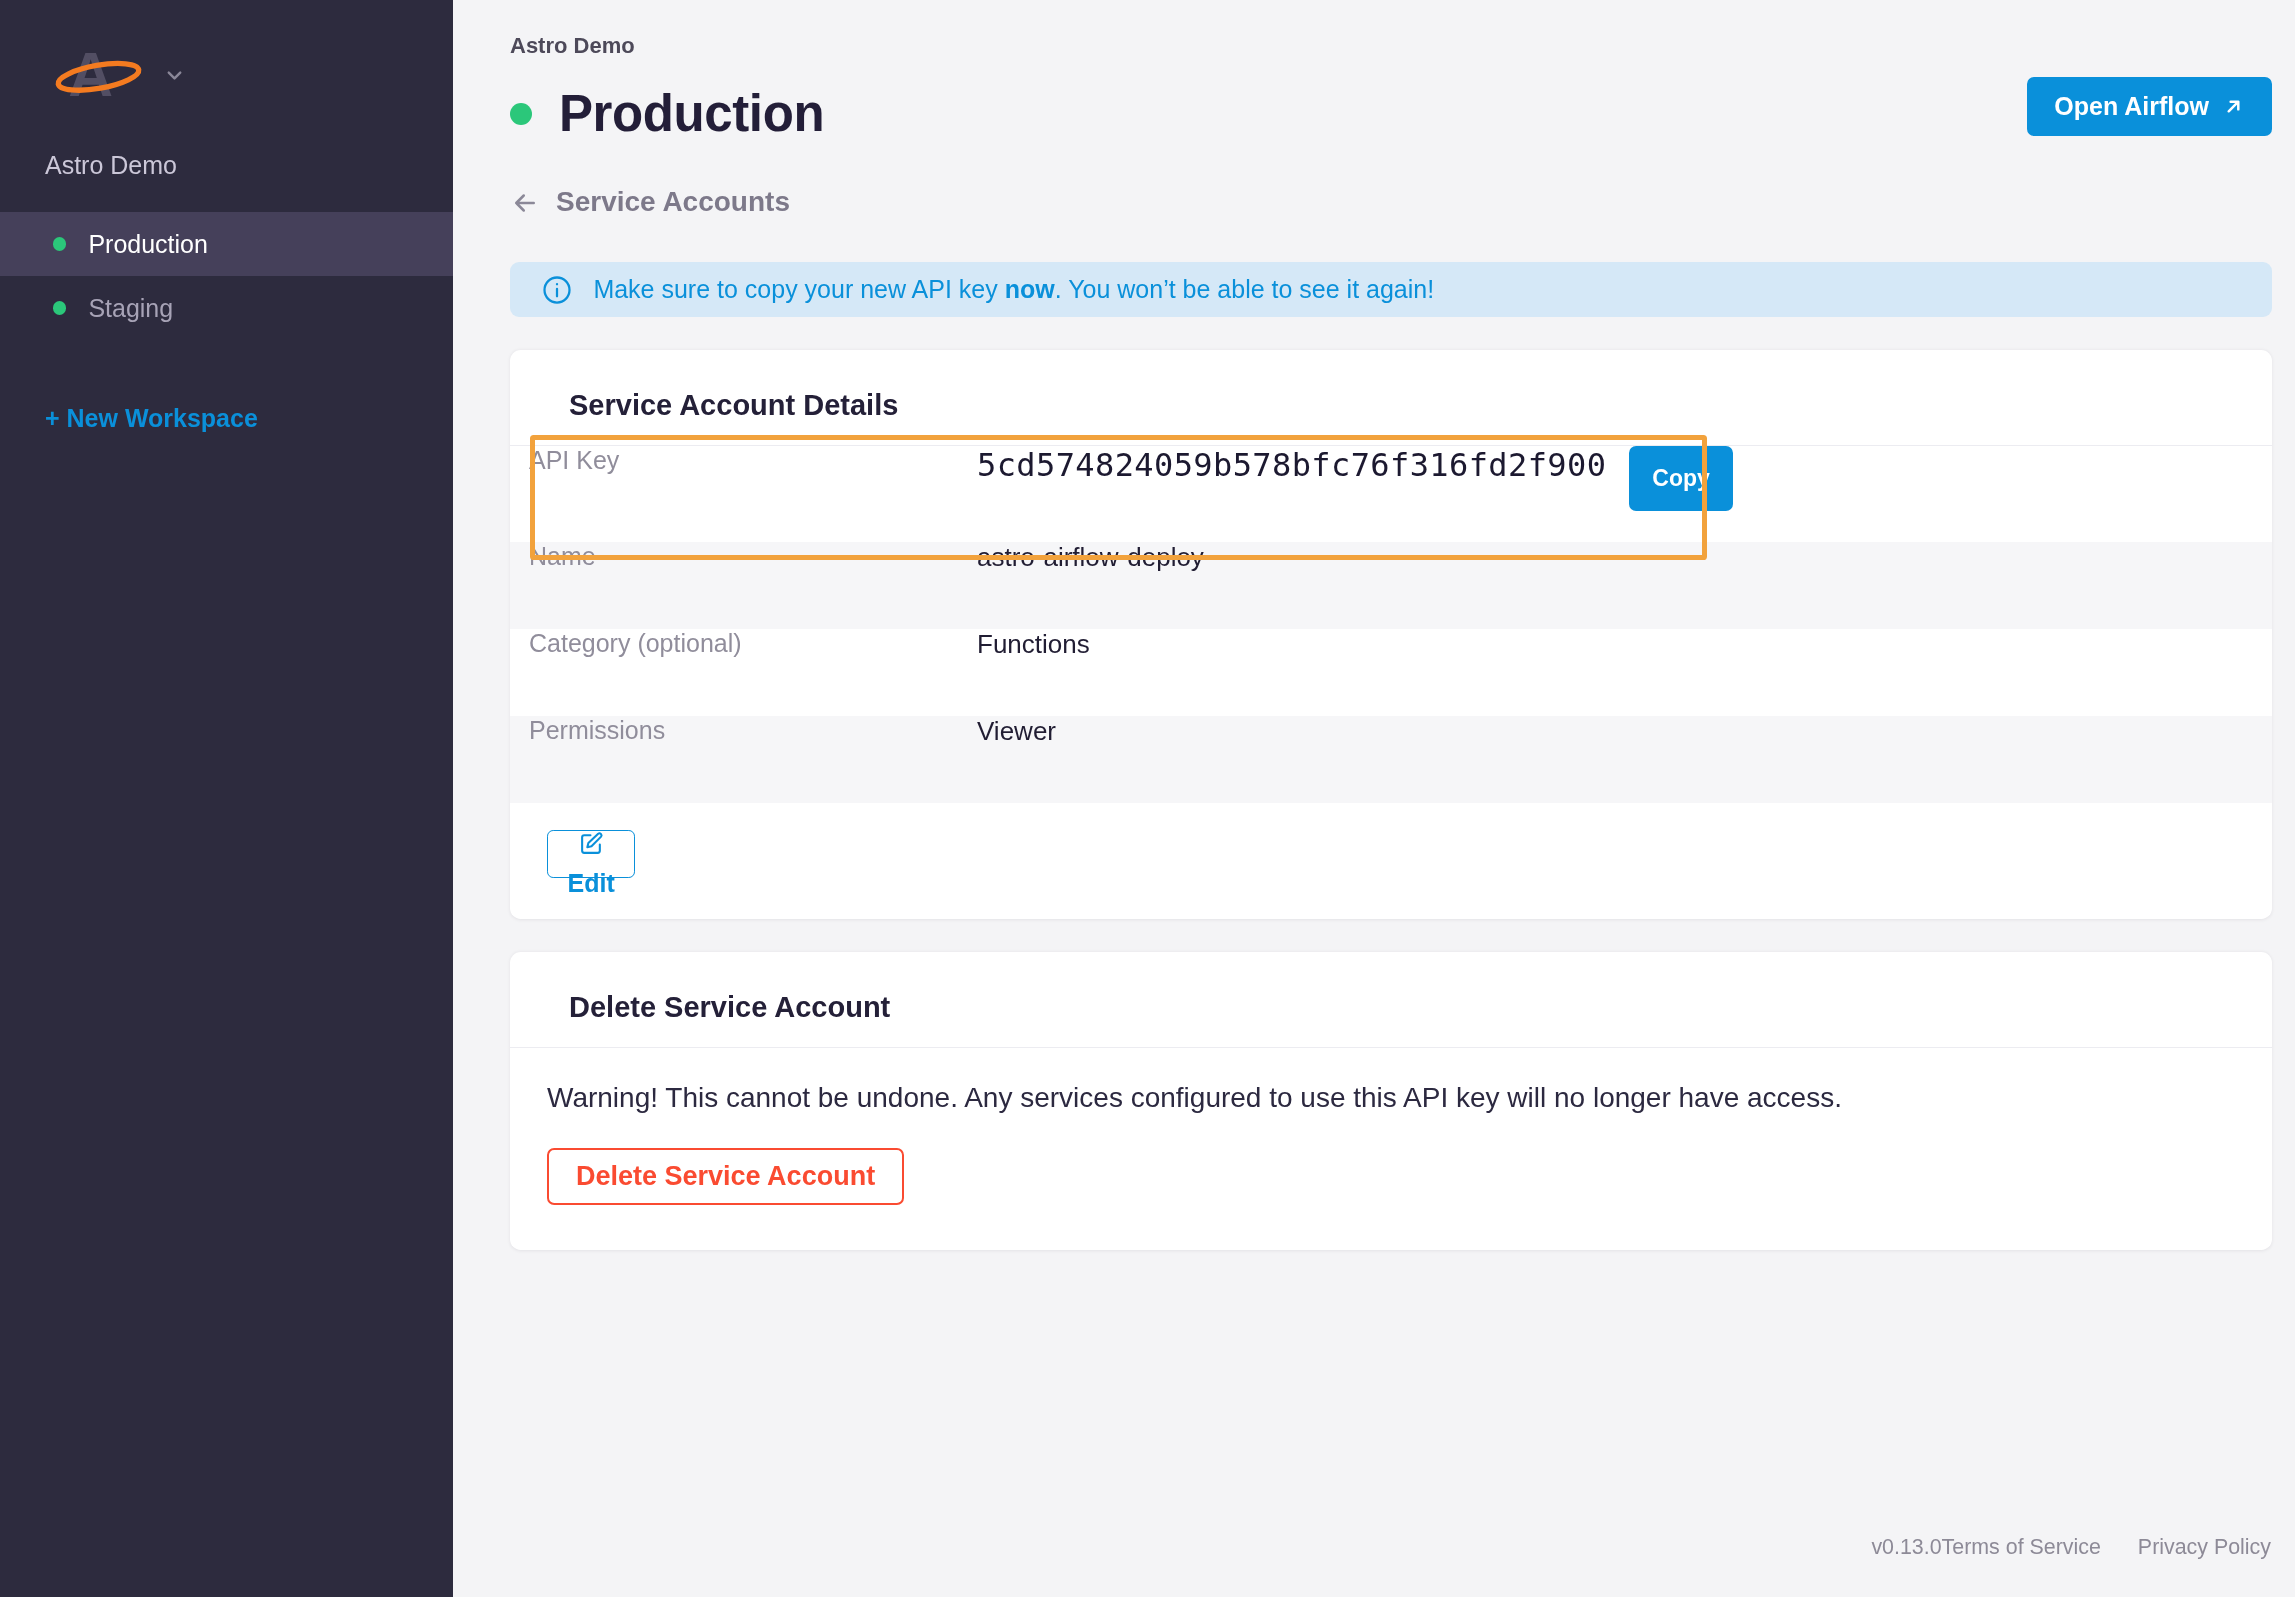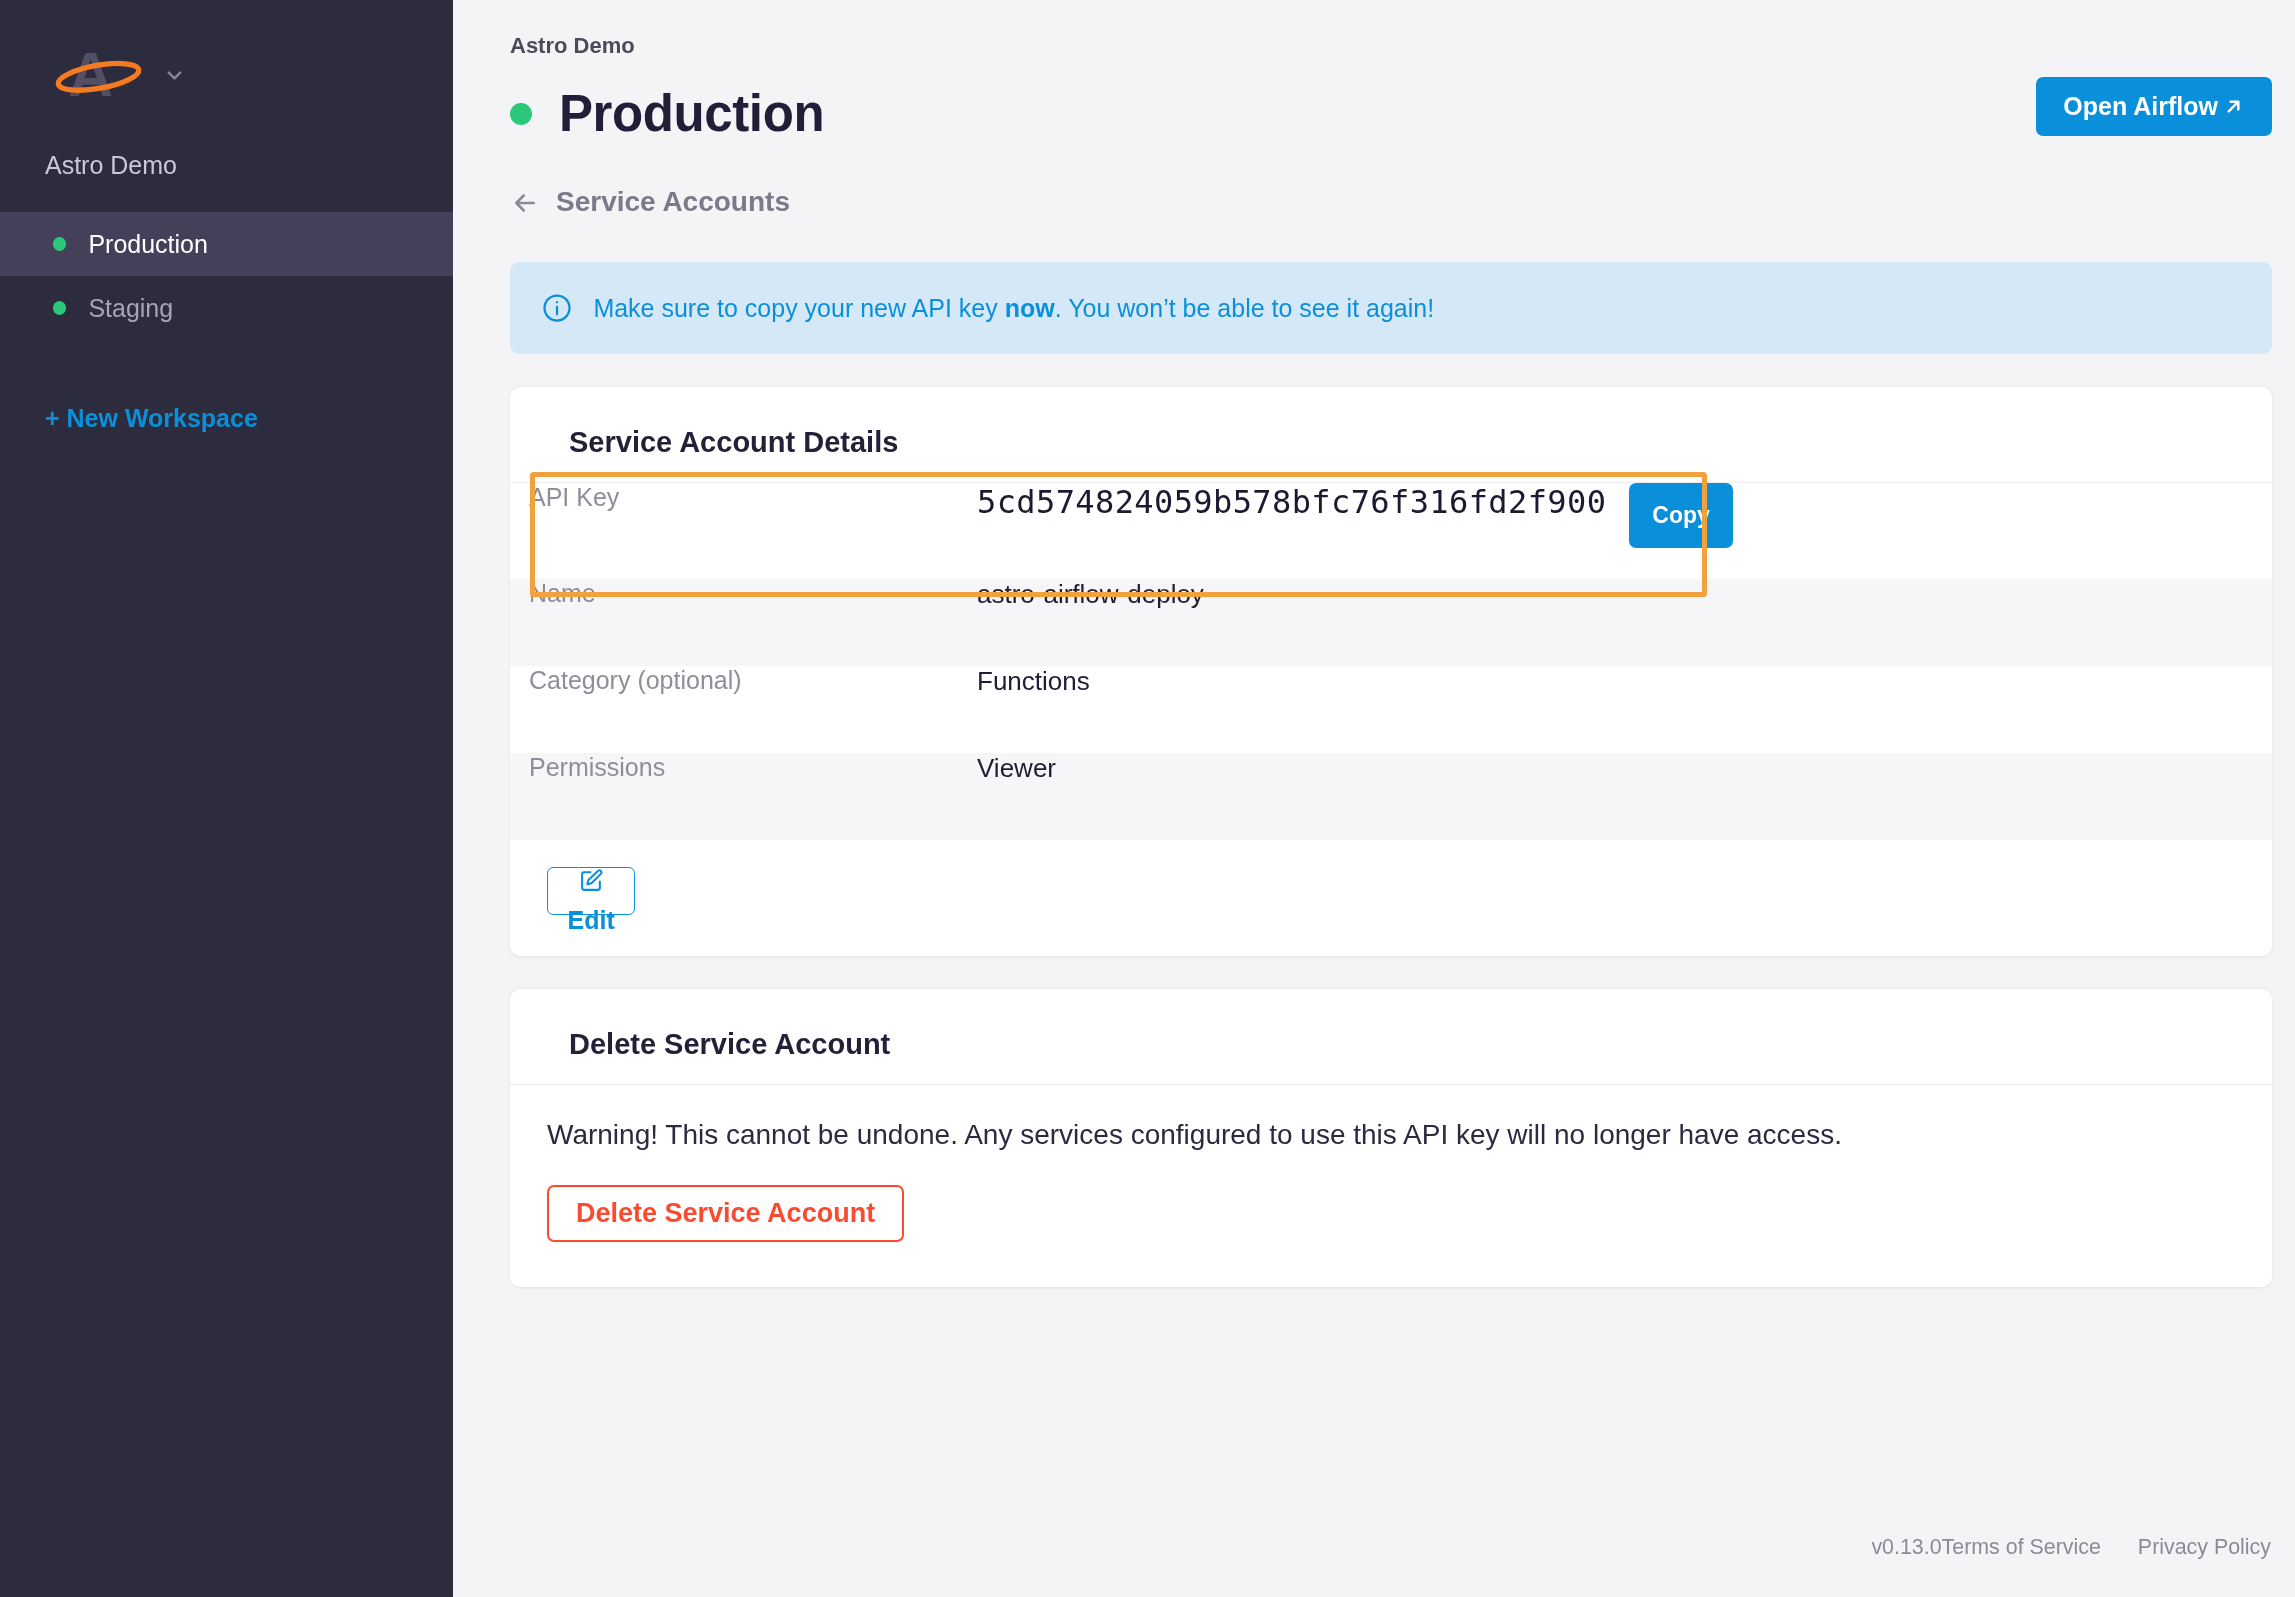--- a/index.html
+++ b/index.html
@@ -49,34 +49,34 @@
   .dot-lg {
     width: 22px; height: 22px; border-radius: 50%;
     background: #2bc77a; margin-right: 27px; flex: 0 0 auto;
   }
   .page-title {
     margin: 0; font-size: 51px; font-weight: 800;
     color: #231e38; letter-spacing: -0.4px;
   }
   .open-airflow {
     position: absolute; right: 0; top: -7.1px;
-    display: inline-flex; align-items: center; gap: 4px;
+    display: inline-flex; align-items: center; gap: 13px;
     height: 59px; padding: 0 27px;
     background: #0a90da; color: #ffffff;
     border: none; border-radius: 7.1px;
     font-family: inherit; font-size: 25px; font-weight: 700;
     cursor: pointer;
   }
   .back-row {
     margin-top: 43px; display: inline-flex; align-items: flex-end; gap: 16px;
     color: #7d798a; font-size: 28px; font-weight: 700; cursor: pointer;
   }
 
   .banner {
-    margin-top: 41px; height: 92px;
+    margin-top: 41px; height: 55px;
     background: #d5e8f7; border-radius: 9px;
     display: flex; align-items: center; gap: 21.4px;
     padding: 0 32px;
     color: #0a90da; font-size: 25px;
   }
   .banner b { font-weight: 700; }
 
   .card {
     margin-top: 33px; background: #ffffff; border-radius: 10.7px;
     box-shadow: 0 0.9px 3.6px rgba(35,31,56,0.08);

